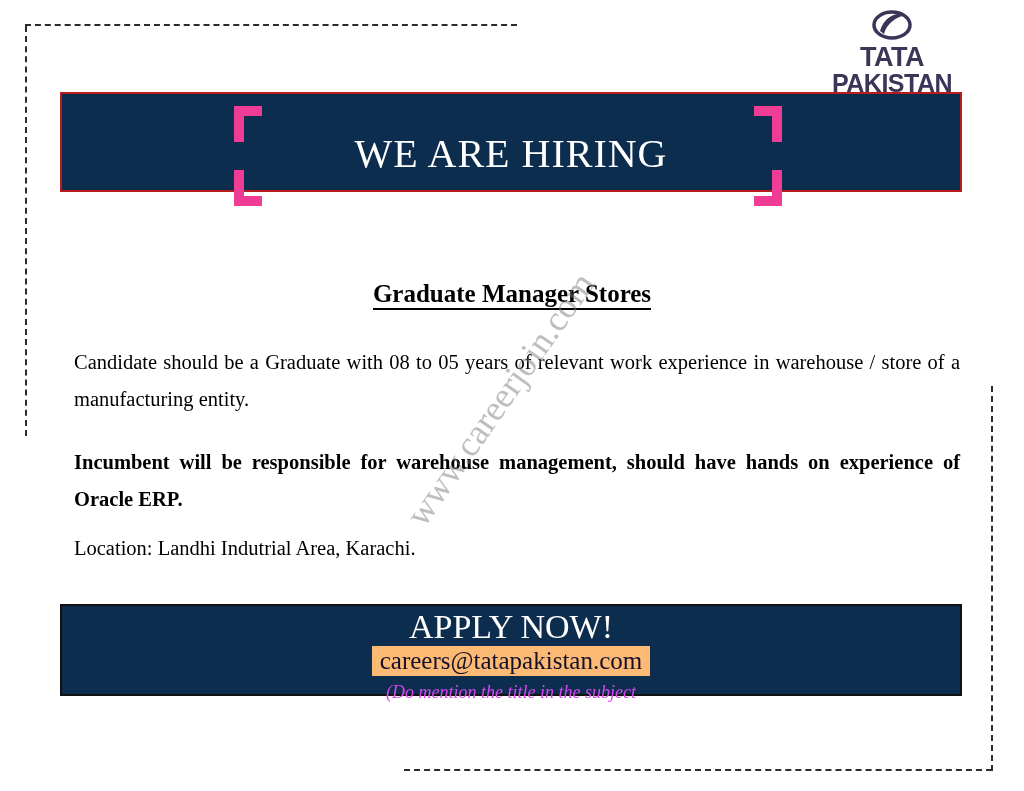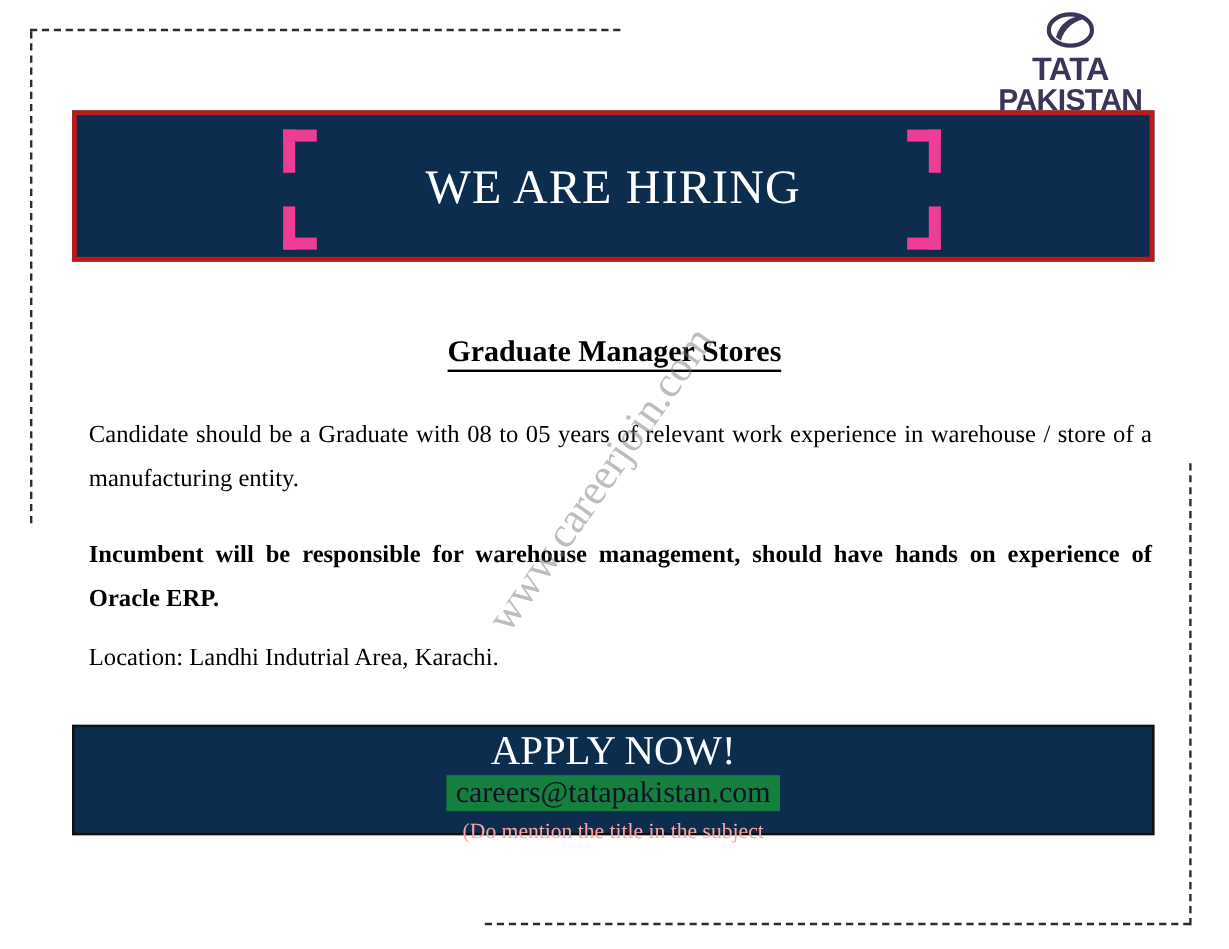--- a/index.html
+++ b/index.html
@@ -72,23 +72,23 @@
   }
   .logo-tata   { font-size: 27px; line-height: 26px; }
   .logo-pk     { font-size: 25px; line-height: 27px; }
 
   
   .banner {
     position: absolute;
     left: 60px;
     top: 92px;
     width: 902px;
-    height: 126px;
+    height: 100px;
     background: #0d2d4f;
-    border: 4px solid #b91c1c;
+    border: 2px solid #b91c1c;
     box-sizing: border-box;
     padding-left: 40px;
   }
   .banner-title {
     position: absolute;
     left: 0;
     right: 0;
     top: 36px;
     text-align: center;
     color: #ffffff;
@@ -153,33 +153,34 @@
     color: #ffffff;
     font-size: 34px;
     line-height: 38px;
     font-family: "Liberation Serif", serif;
   }
   .apply-email-wrap {
     line-height: 0;
   }
   .apply-email {
     display: inline-block;
-    background: #15803d;
+    background: #fdba74;
     color: #13112a;
     font-size: 25px;
     line-height: 30px;
     padding: 0 8px;
     font-family: "Liberation Serif", serif;
   }
   .apply-note {
     margin-top: 5px;
-    color: #fca5a5;
+    color: #d946ef;
     font-size: 18px;
     line-height: 22px;
     font-family: "Liberation Serif", serif;
+    font-style: italic;
   }
 
   
   .watermark {
     position: absolute;
     left: 290px;
     top: 378px;
     width: 420px;
     text-align: center;
     color: rgba(120,120,125,0.48);

